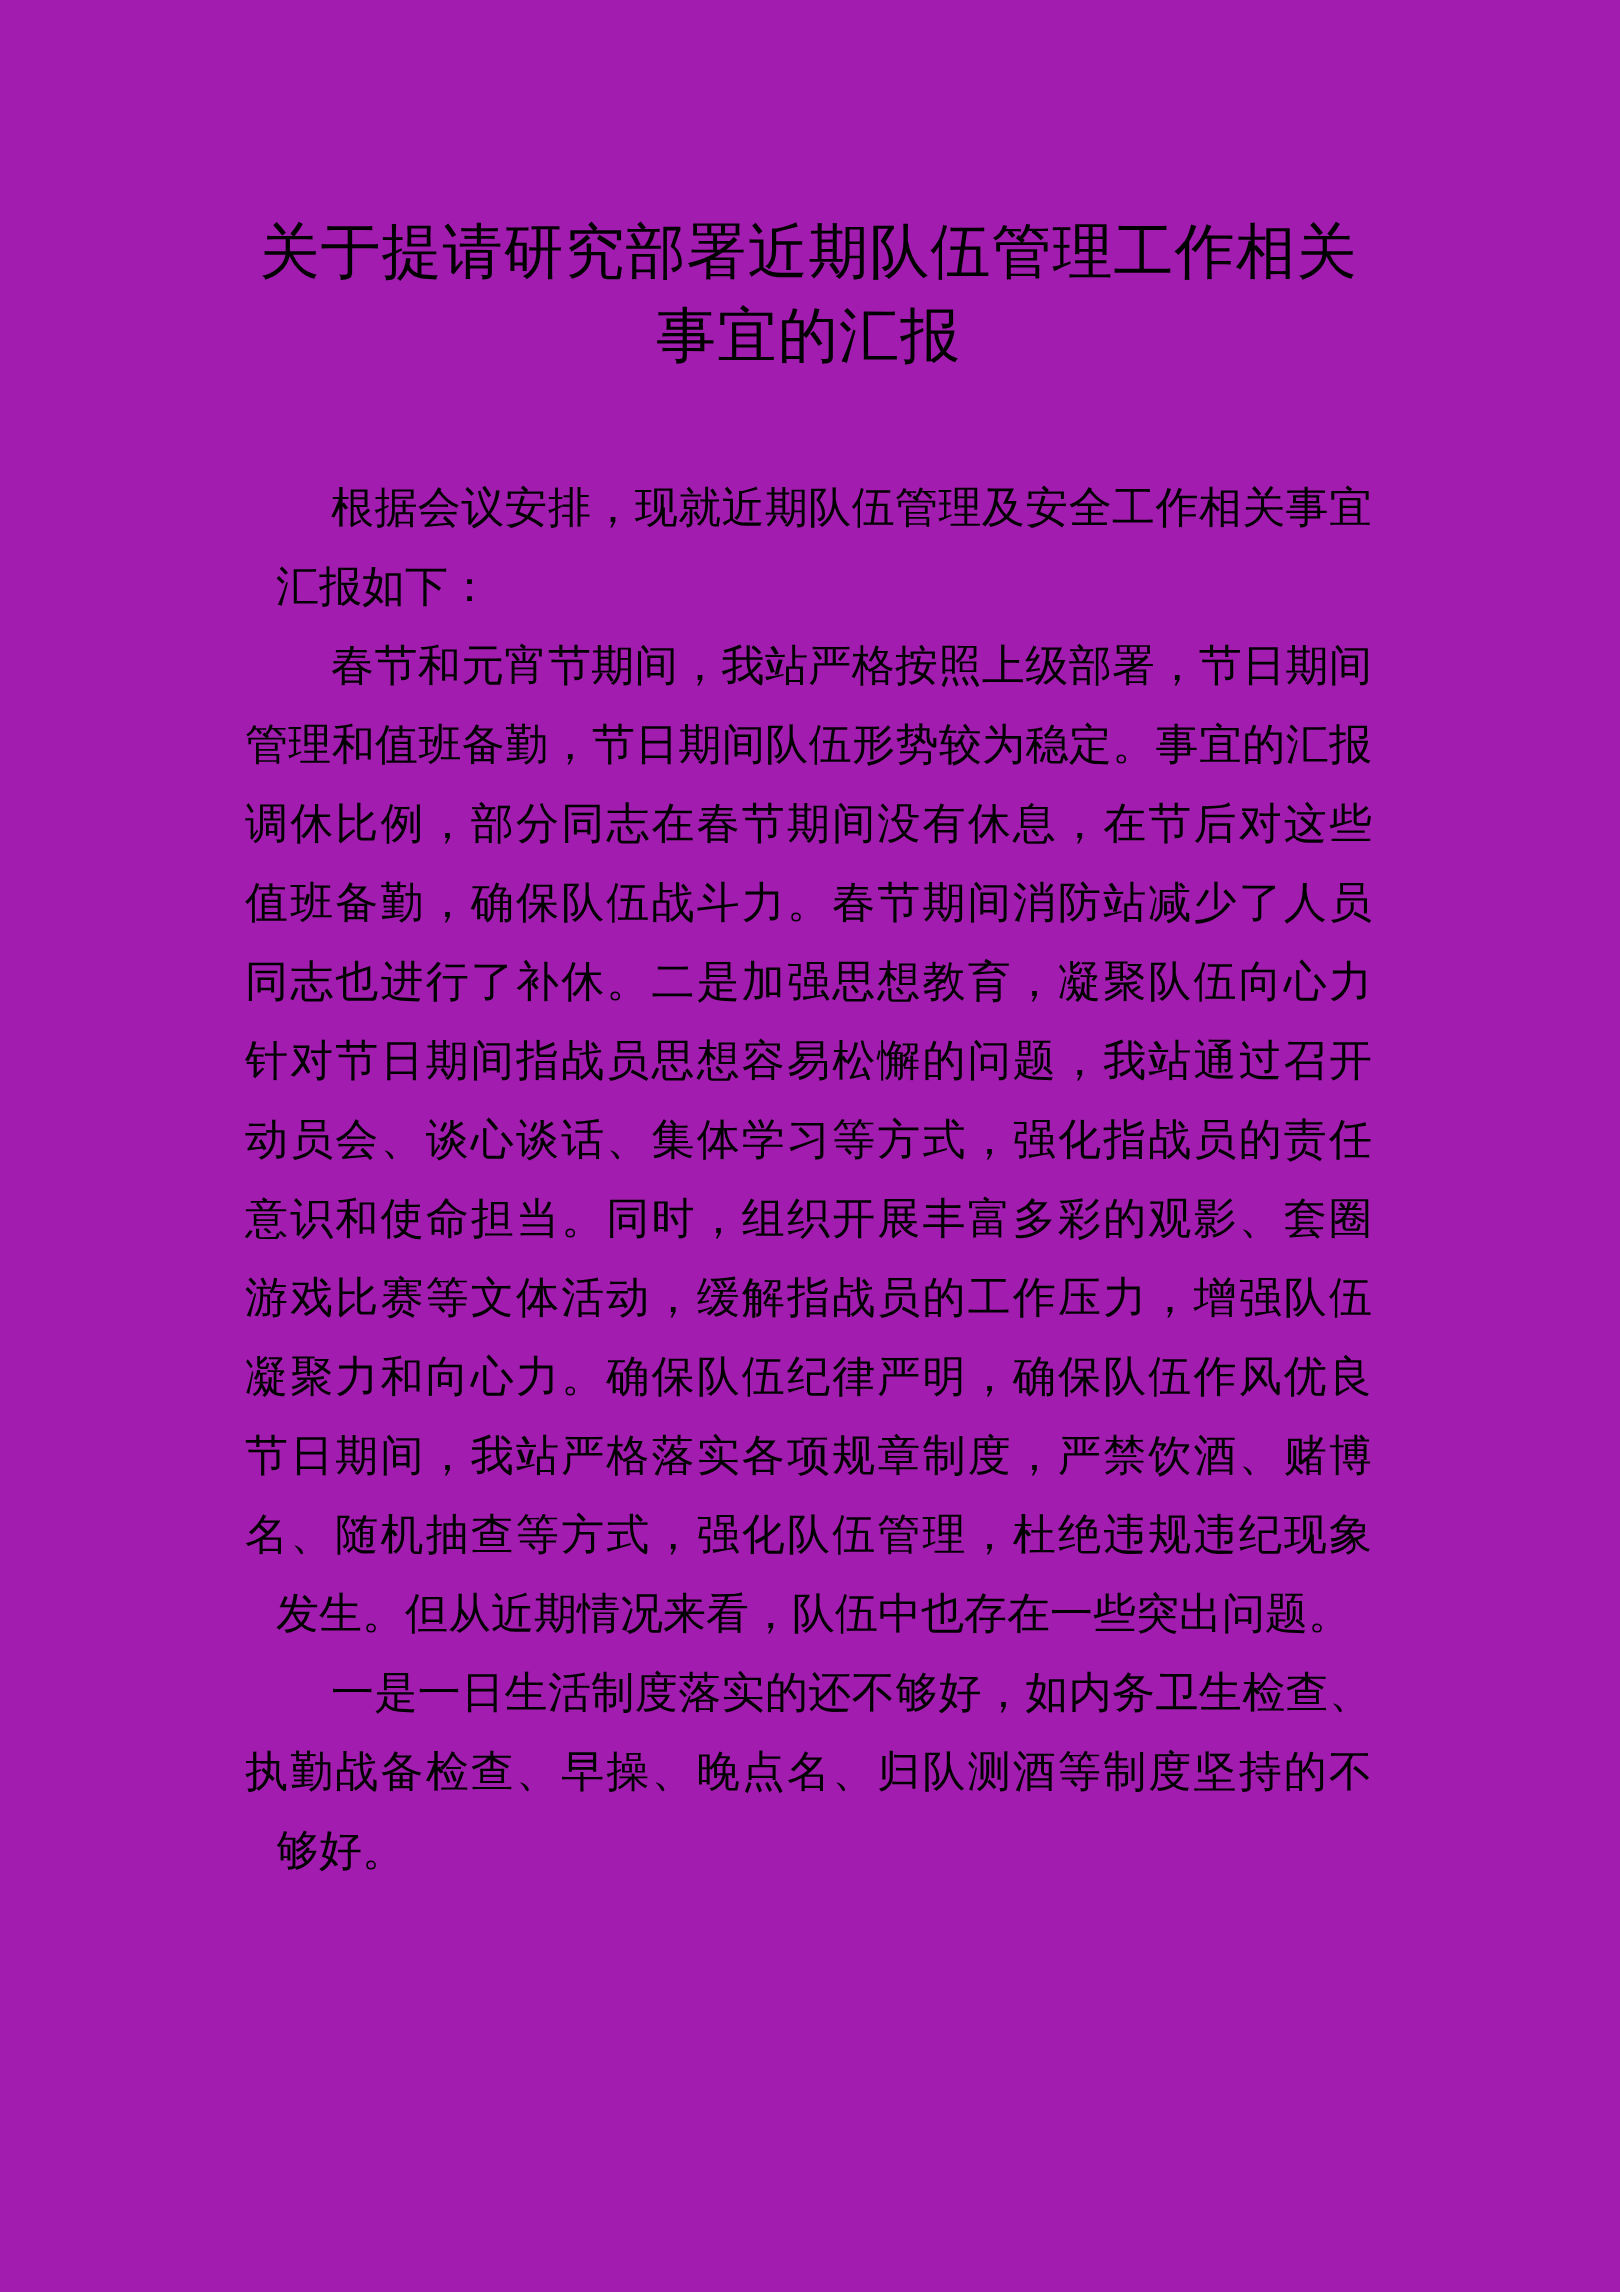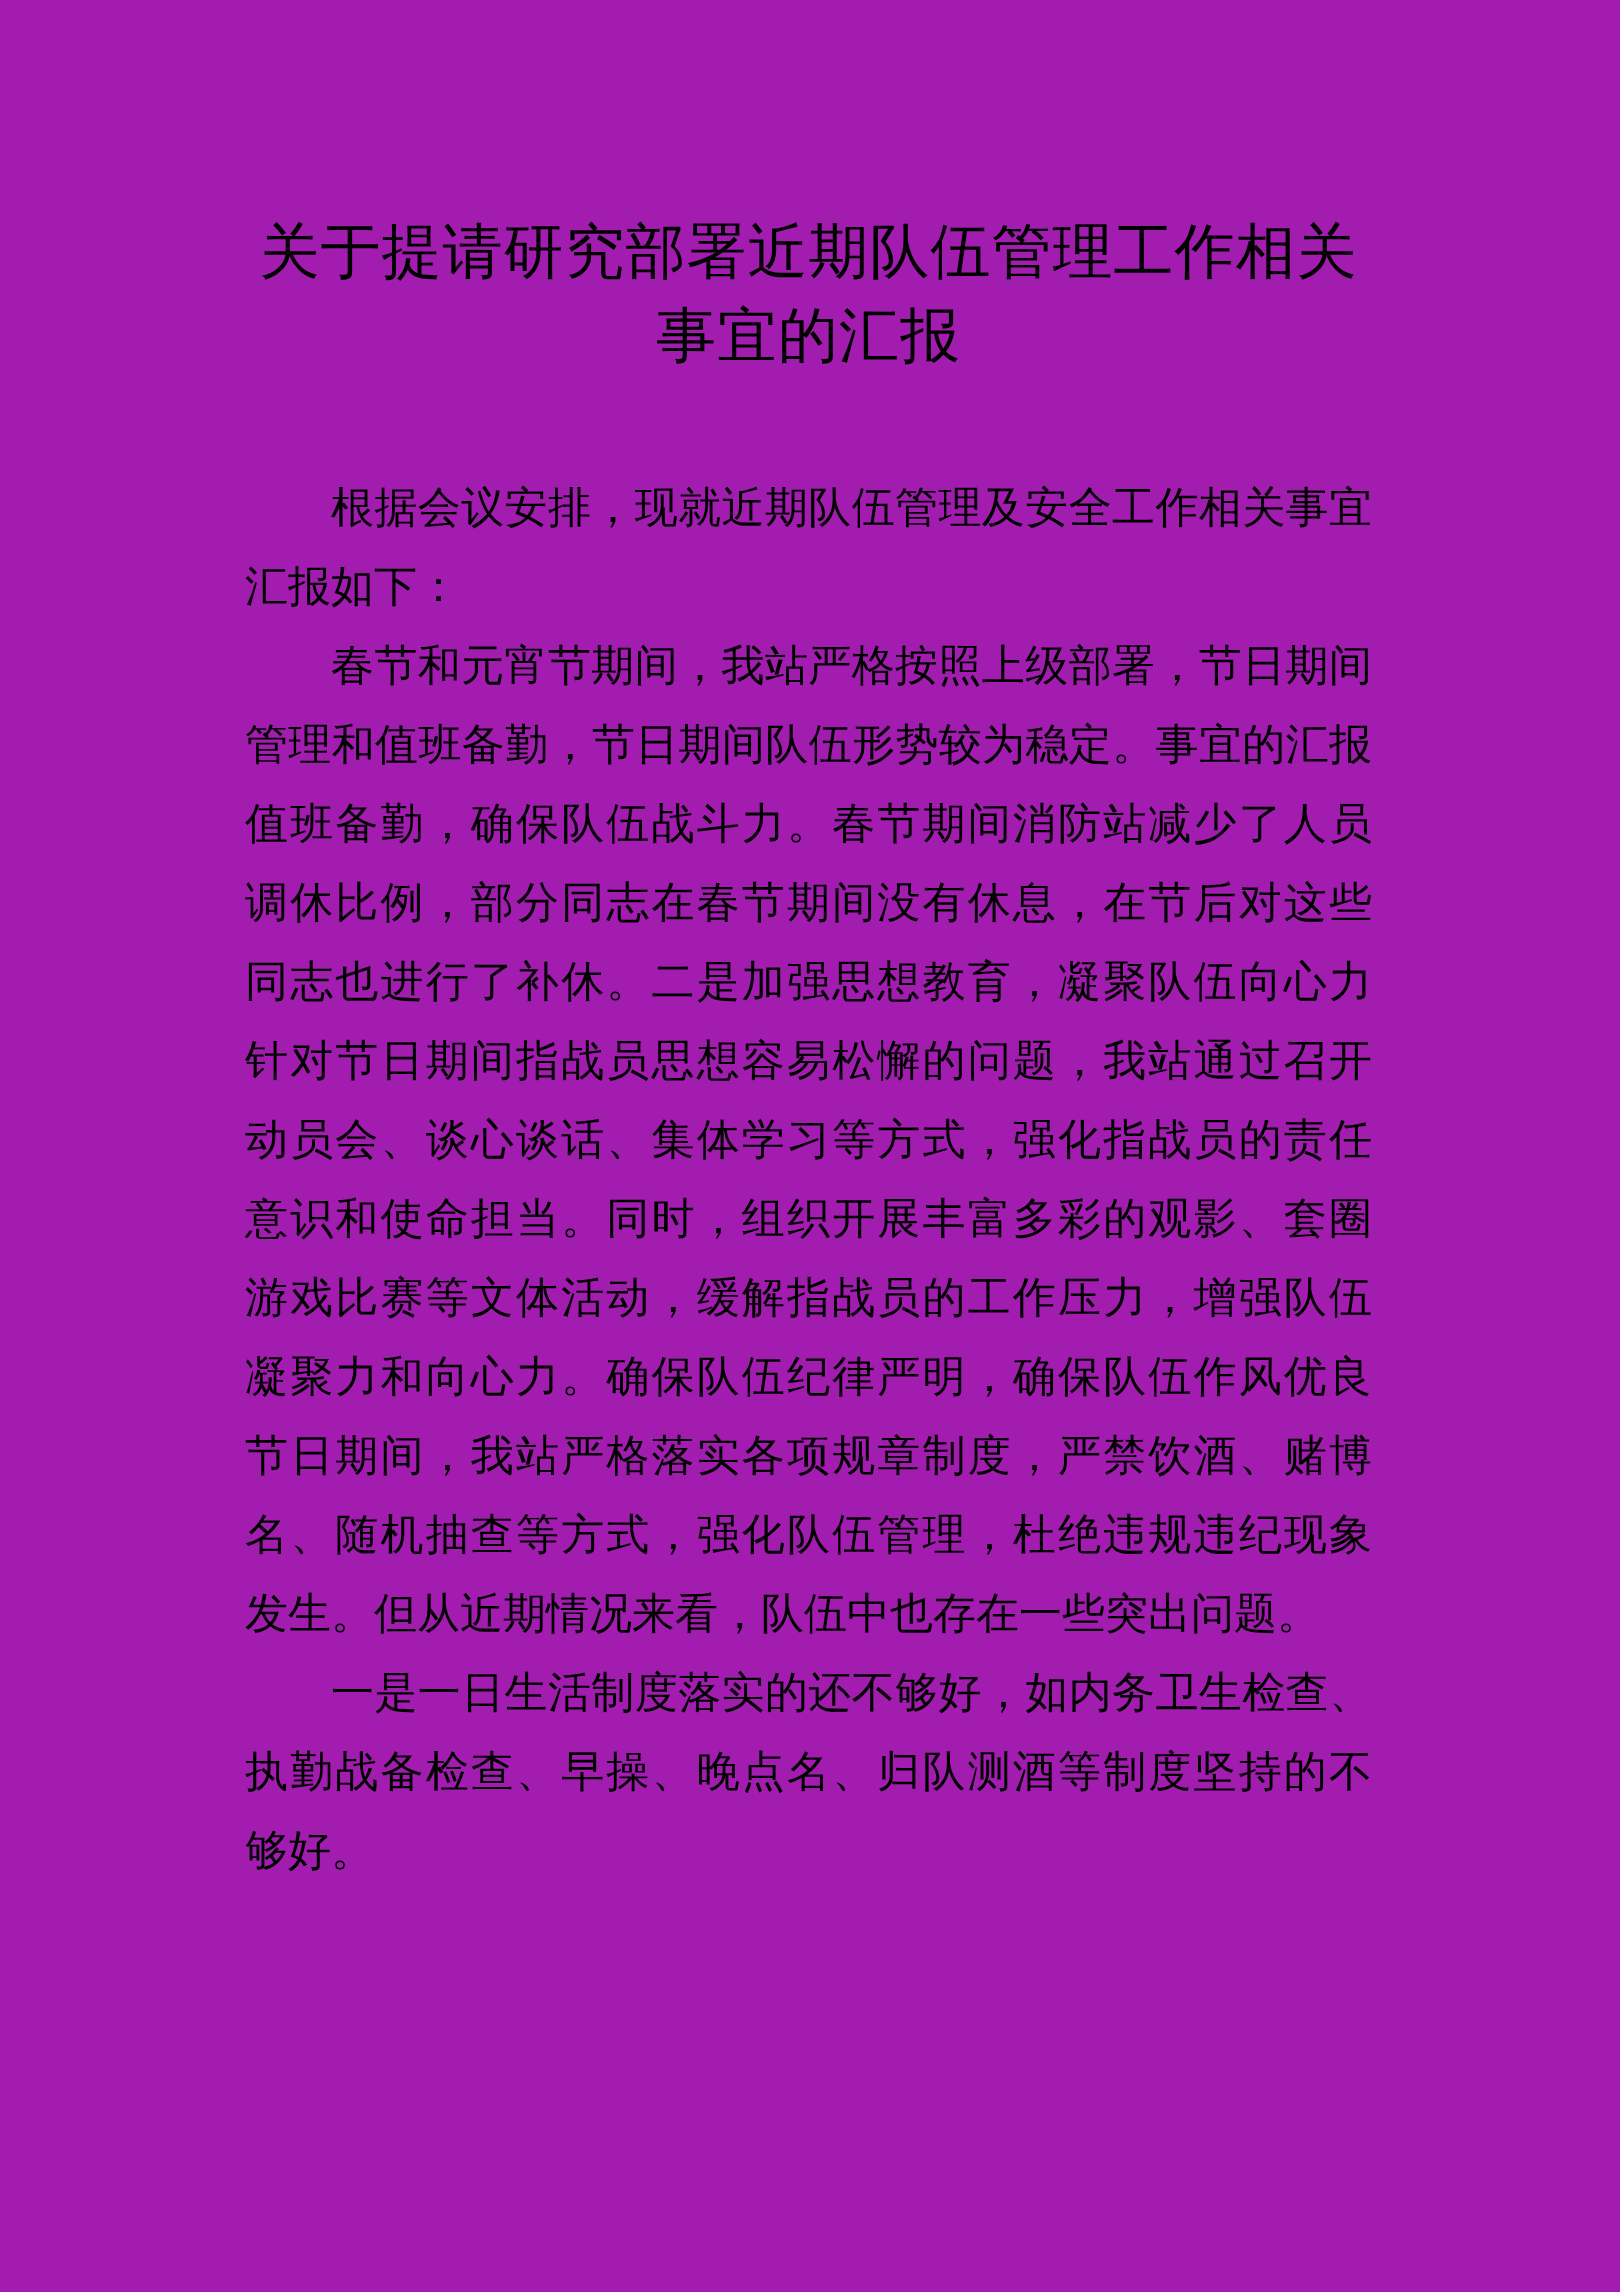--- a/index.html
+++ b/index.html
@@ -43,37 +43,38 @@
     text-align-last: justify;
     white-space: nowrap;
     white-space: normal;
   }
   .line.indent {
     text-indent: 86px;
   }
   .line.para-end {
     text-align: left;
     text-align-last: left;
+    margin-left: 31px;
   }
 </style>
 </head>
 <body>
 
 <div class="page" style="background: #a21caf; color: rgb(0, 0, 0);">
   <div class="doc-title">
     <div class="title-line">关于提请研究部署近期队伍管理工作相关</div>
     <div class="title-line">事宜的汇报</div>
   </div>
   <div class="body-text" id="body-text">
       <div class="line indent">根据会议安排，现就近期队伍管理及安全工作相关事宜</div>
       <div class="line para-end">汇报如下：</div>
       <div class="line indent">春节和元宵节期间，我站严格按照上级部署，节日期间</div>
       <div class="line">管理和值班备勤，节日期间队伍形势较为稳定。事宜的汇报</div>
+      <div class="line">调休比例，部分同志在春节期间没有休息，在节后对这些</div>
       <div class="line">值班备勤，确保队伍战斗力。春节期间消防站减少了人员</div>
-      <div class="line">调休比例，部分同志在春节期间没有休息，在节后对这些</div>
       <div class="line">同志也进行了补休。二是加强思想教育，凝聚队伍向心力</div>
       <div class="line">针对节日期间指战员思想容易松懈的问题，我站通过召开</div>
       <div class="line">动员会、谈心谈话、集体学习等方式，强化指战员的责任</div>
       <div class="line">意识和使命担当。同时，组织开展丰富多彩的观影、套圈</div>
       <div class="line">游戏比赛等文体活动，缓解指战员的工作压力，增强队伍</div>
       <div class="line">凝聚力和向心力。确保队伍纪律严明，确保队伍作风优良</div>
       <div class="line">节日期间，我站严格落实各项规章制度，严禁饮酒、赌博</div>
       <div class="line">名、随机抽查等方式，强化队伍管理，杜绝违规违纪现象</div>
       <div class="line para-end">发生。但从近期情况来看，队伍中也存在一些突出问题。</div>
       <div class="line indent">一是一日生活制度落实的还不够好，如内务卫生检查、</div>

